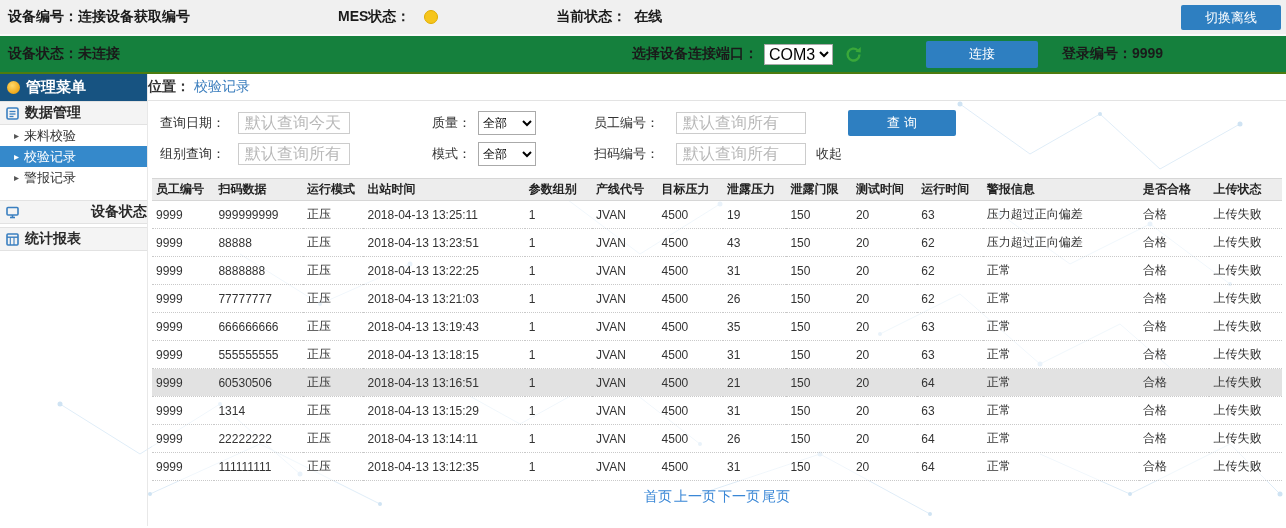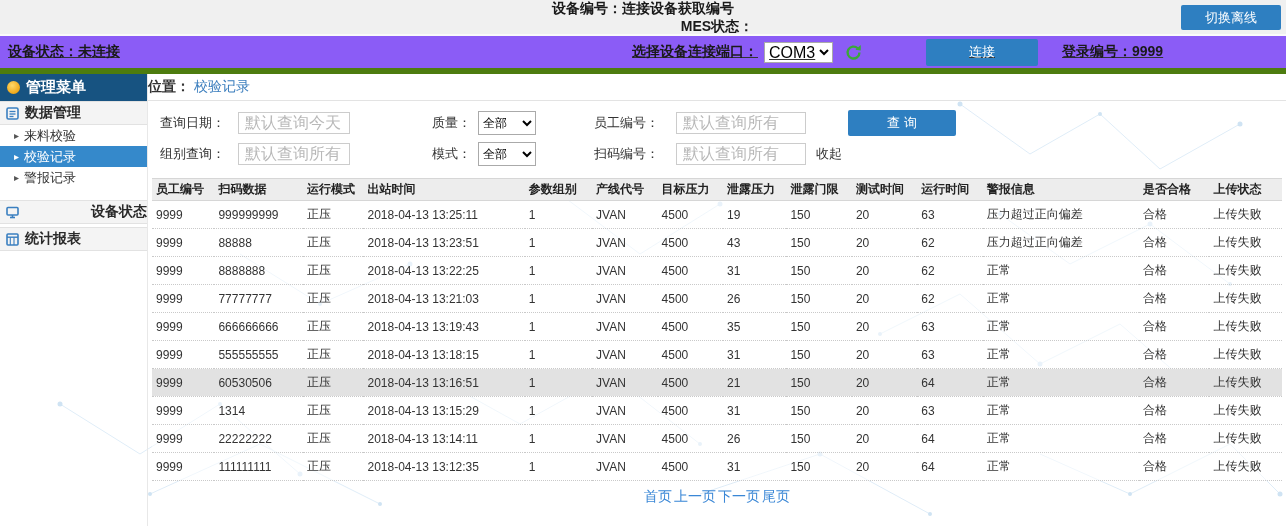--- a/index.html
+++ b/index.html
@@ -1,21 +1,21 @@
 <!DOCTYPE html>
 <html><head>
 <meta charset="utf-8">
 <style>
   * { box-sizing: border-box; margin: 0; padding: 0; }
   html,body { width:1286px; height:528px; overflow:hidden; }
   body { font-family:"Liberation Sans","DejaVu Sans",sans-serif; font-size:13px; color:#333; background:#fff; }
 
   
-  .bar1 { height:36px; background:#f0f0f0; display:flex; align-items:center; padding:0 8px; position:relative; border-bottom:2px solid #fafafa;flex-direction:column; }
-  .bar2 { height:38px; background:#8b5cf6; display:flex; align-items:center; padding:0 8px; position:relative; border-bottom:6px solid #4d7c0f;text-decoration:underline; }
+  .bar1 { height:36px; background:#f0f0f0; display:flex; align-items:center; padding:0 8px; position:relative; border-bottom:2px solid #fafafa; }
+  .bar2 { height:38px; background:#15803d; display:flex; align-items:center; padding:0 8px; position:relative; border-bottom:2px solid #4d7c0f; }
   .blbl { font-weight:bold; font-size:14px; color:#1a1a1a; white-space:nowrap; }
   .mes-dot { display:inline-block; width:14px; height:14px; border-radius:50%; background:#f6c51c; border:1px solid #e0ad00; margin-left:14px; vertical-align:middle; }
   .btn { background:#2e7fc1; color:#fff; border:none; border-radius:2px; font-size:13px; cursor:pointer; font-family:inherit; }
   .btn-offline { position:absolute; right:5px; top:5px; width:100px; height:25px; }
   .btn-connect { width:112px; height:27px; margin-left:64px; }
   .port-select { height:21px; font-size:16px; border:1px solid #aaa; background:#fff; margin-left:6px; }
   .refresh-icon { margin-left:12px; cursor:pointer; display:inline-flex; align-items:center; }
   .m-mes { margin-left:148px; }
   .m-cur { margin-left:118px; }
   .m-curval { margin-left:8px; }

